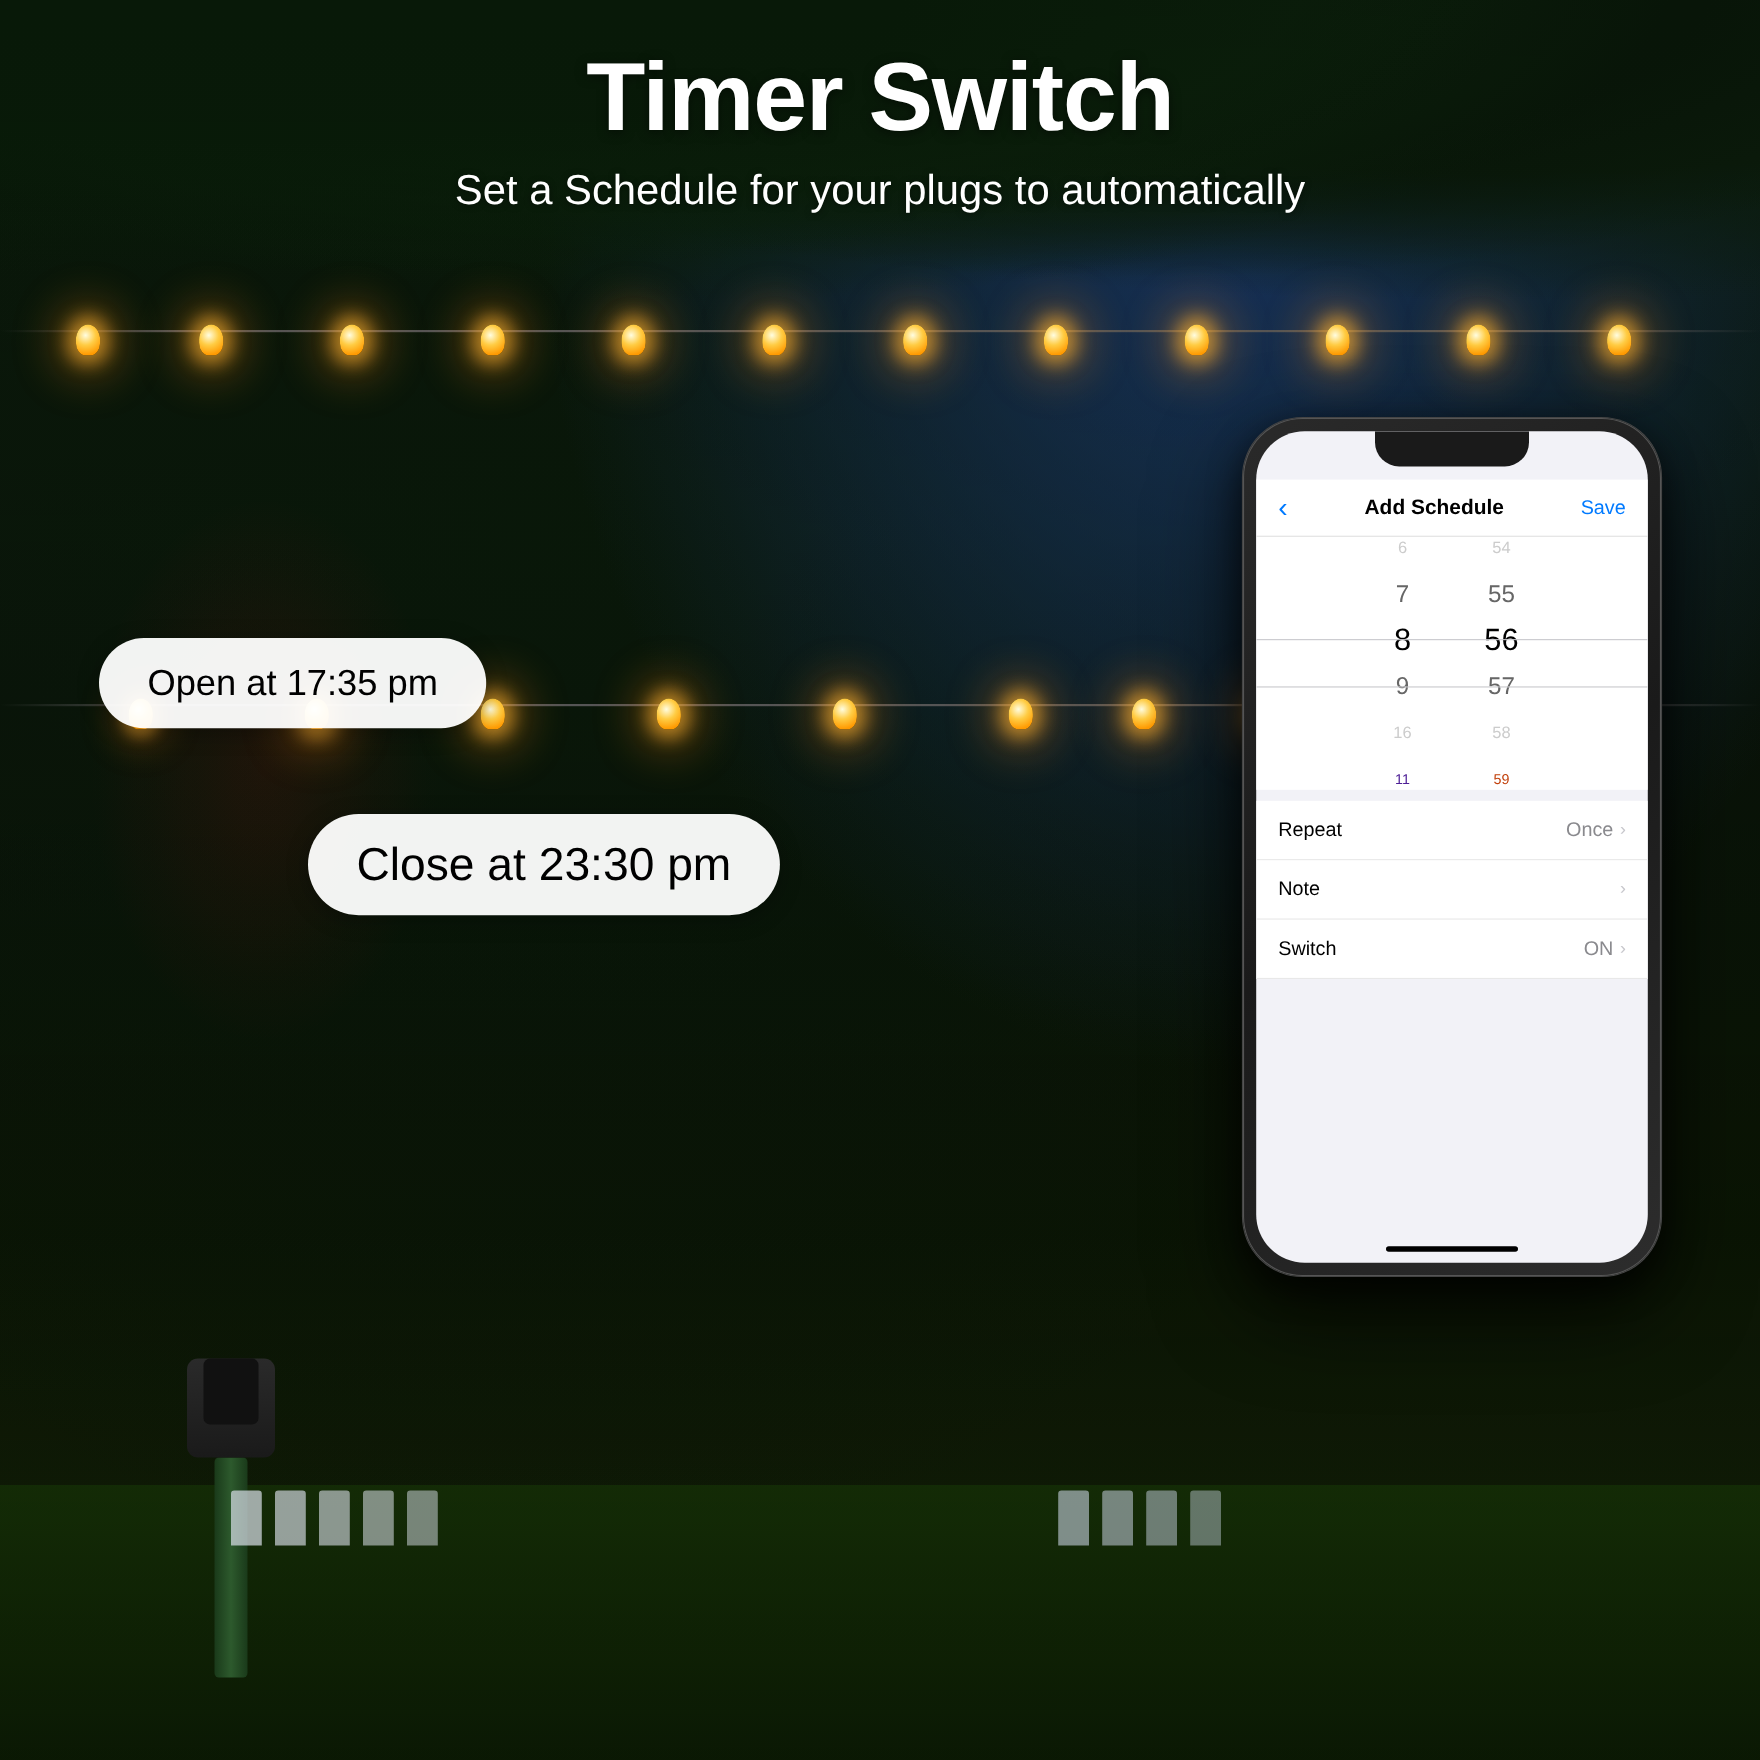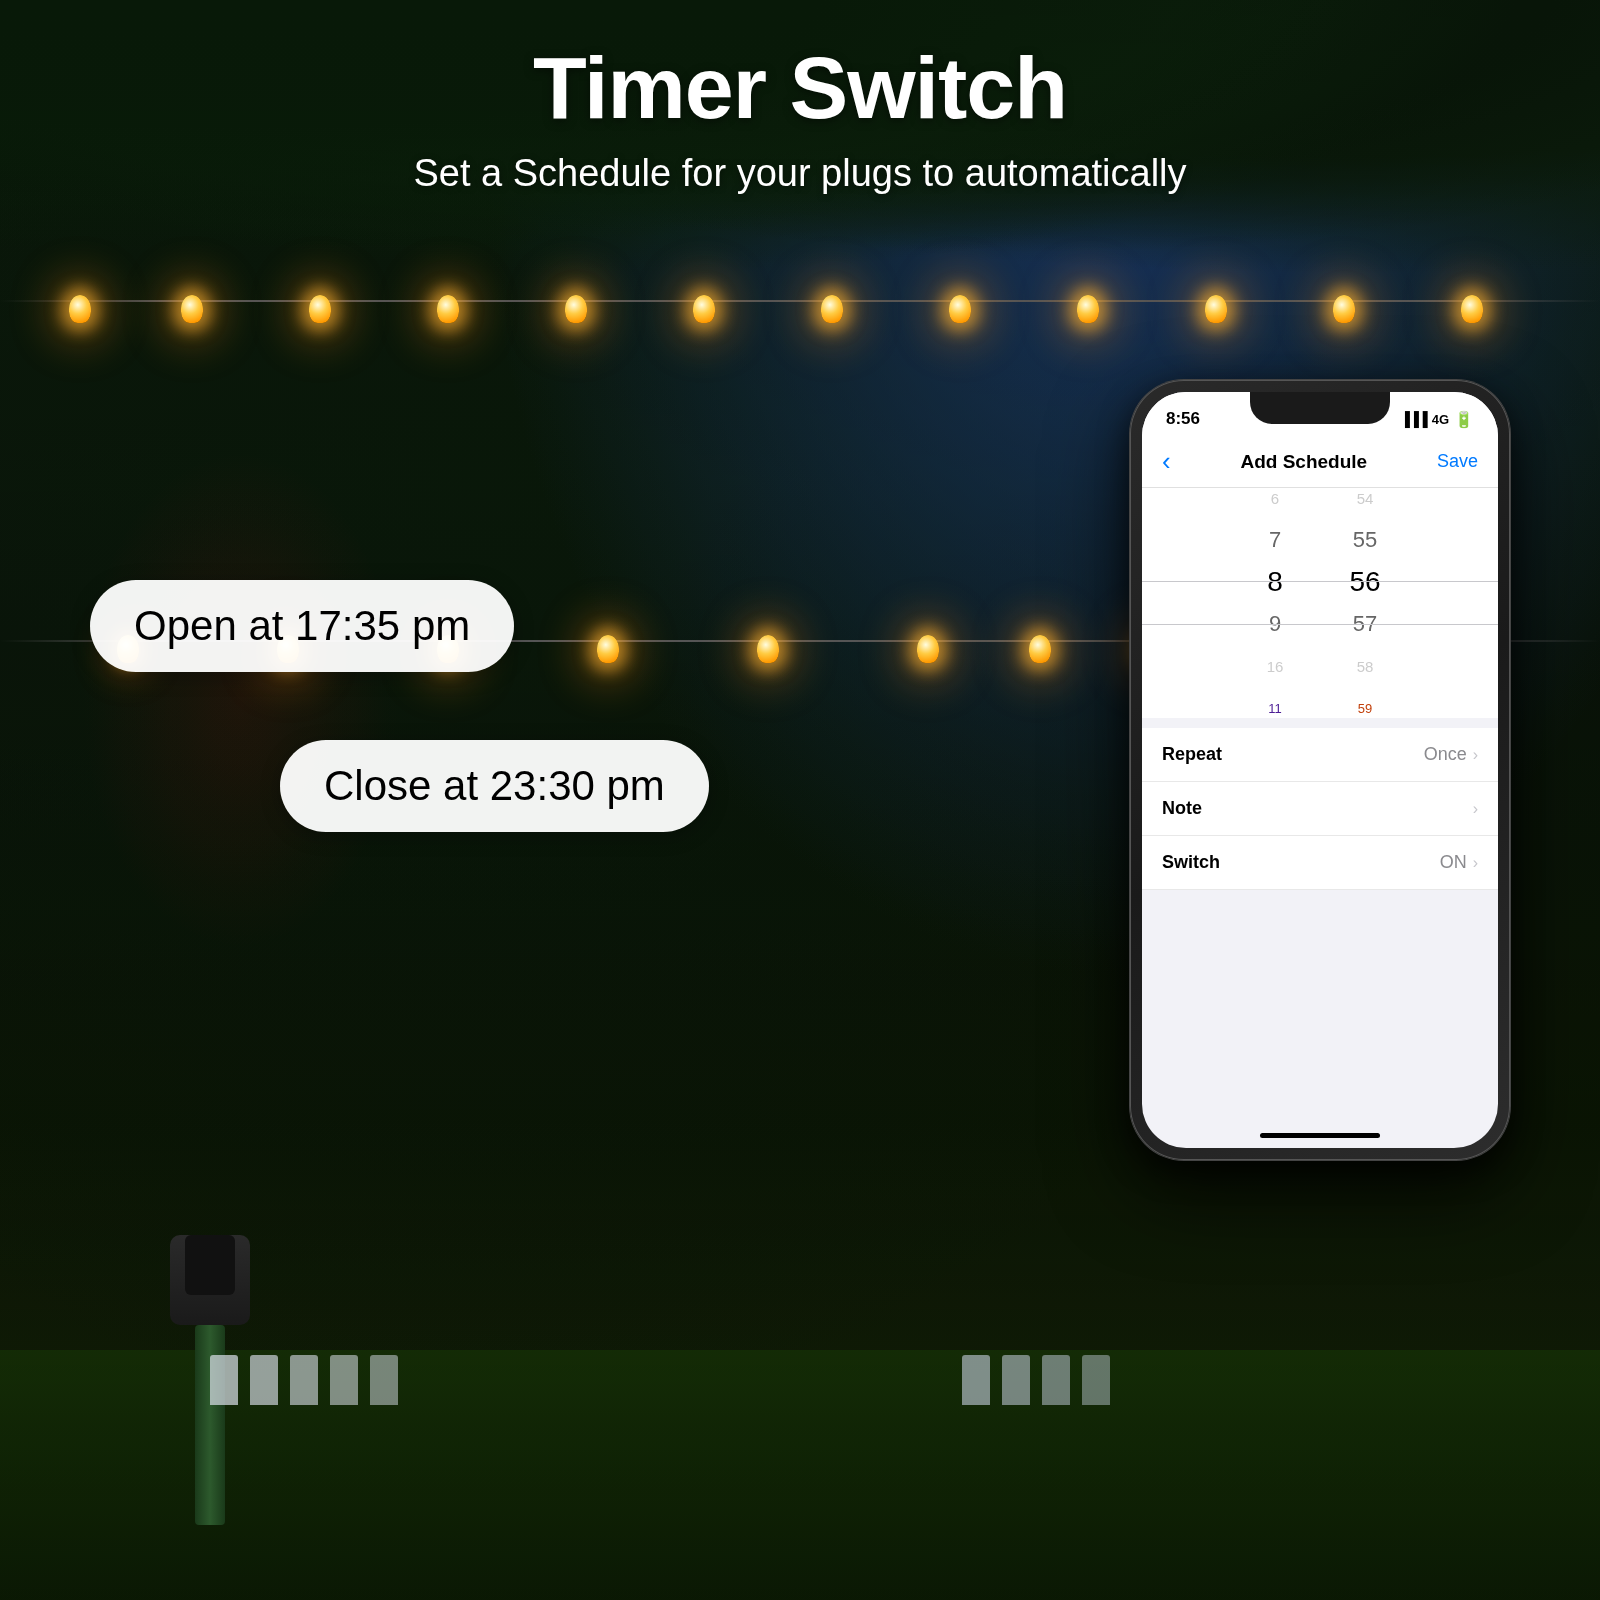--- a/index.html
+++ b/index.html
@@ -126,21 +126,21 @@
     }
 
     
     .bubble-open {
       position: absolute;
       left: 90px;
       top: 580px;
       background: rgba(255,255,255,0.95);
       border-radius: 50px;
       padding: 22px 44px;
-      font-size: 42px;
+      font-size: 33px;
       font-weight: 400;
       color: #000;
       z-index: 20;
       box-shadow: 0 4px 20px rgba(0,0,0,0.3);
       white-space: nowrap;
     }
 
     .bubble-close {
       position: absolute;
       left: 280px;
@@ -359,21 +359,20 @@
       align-items: center;
       justify-content: space-between;
       padding: 0 20px;
       height: 54px;
       border-bottom: 1px solid #e8e8e8;
     }
 
     .setting-label {
       font-size: 18px;
       color: #000;
-      font-weight: bold;
     }
 
     .setting-value {
       display: flex;
       align-items: center;
       gap: 6px;
       font-size: 18px;
       color: #8a8a8e;
     }
 
@@ -506,28 +505,20 @@
   <div style="width:28px;height:50px;background:rgba(200,210,225,0.5);border-radius:3px 3px 0 0;"></div>
   <div style="width:28px;height:50px;background:rgba(200,210,225,0.45);border-radius:3px 3px 0 0;"></div>
 </div>
 
 <div class="phone-container">
   <div class="phone-shell">
     <div class="phone-screen">
 
       <div class="notch"></div>
 
-      <div class="status-bar">
-        <span class="status-time">8:56</span>
-        <div class="status-icons">
-          <span style="letter-spacing:-1px;">▐▐▐</span>
-          <span style="font-size:13px;font-weight:600;">4G</span>
-          <span style="font-size:16px;">🔋</span>
-        </div>
-      </div>
 
       <div class="app-header">
         <span class="app-back" style="font-size:26px;color:#007aff;cursor:pointer;">‹</span>
         <span class="app-title-text">Add Schedule</span>
         <span class="app-save" style="cursor:pointer;">Save</span>
       </div>
 
       <div class="time-picker">
         <div class="picker-highlight"></div>
 

